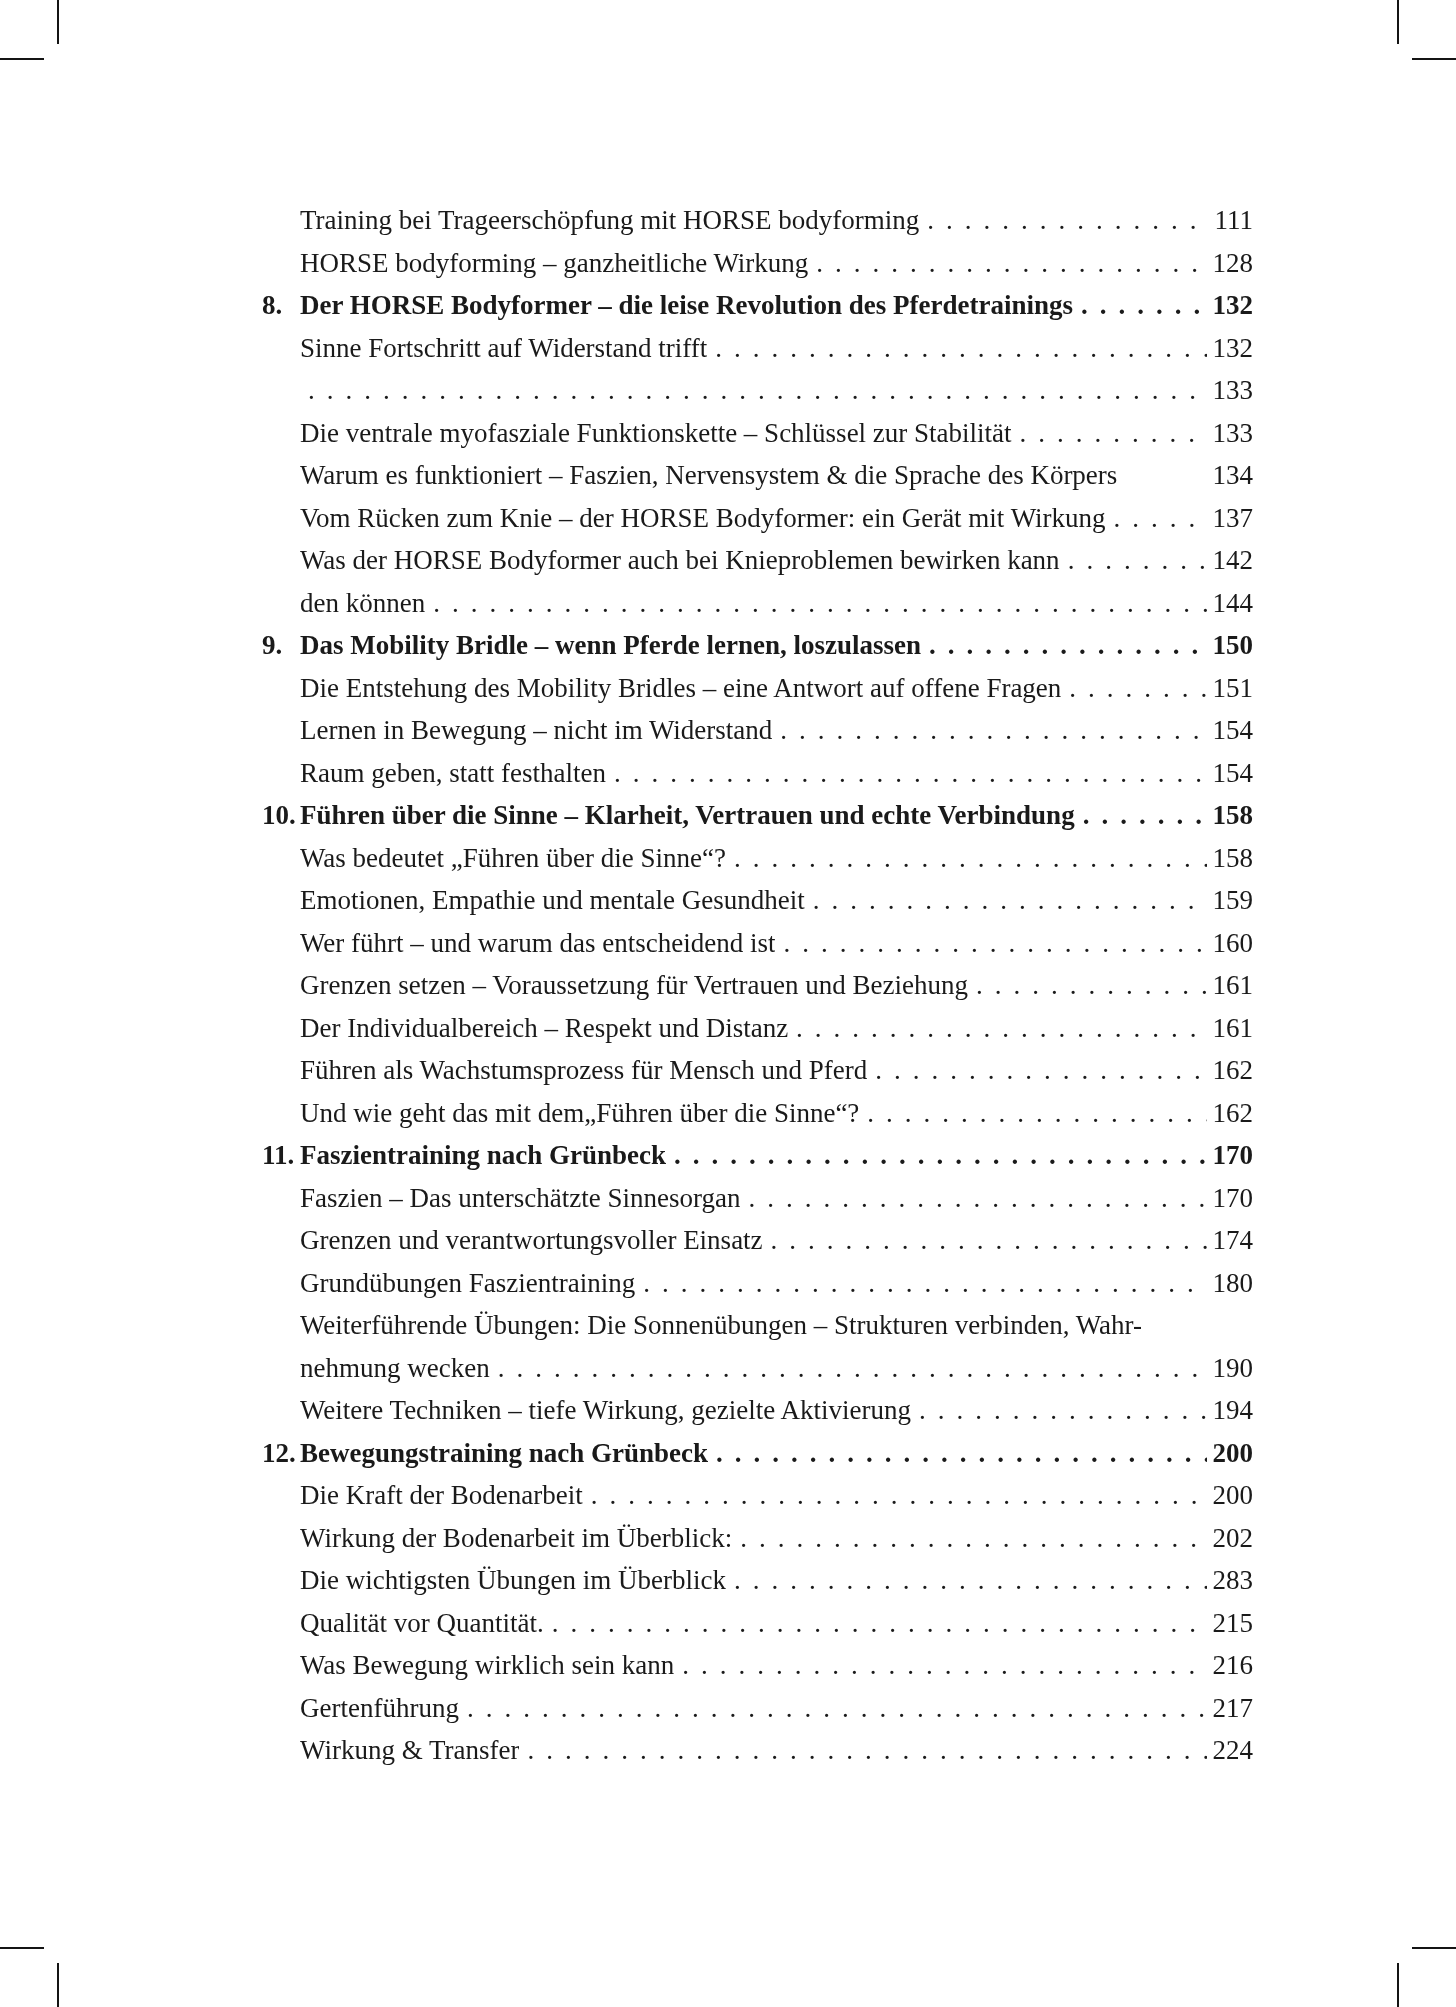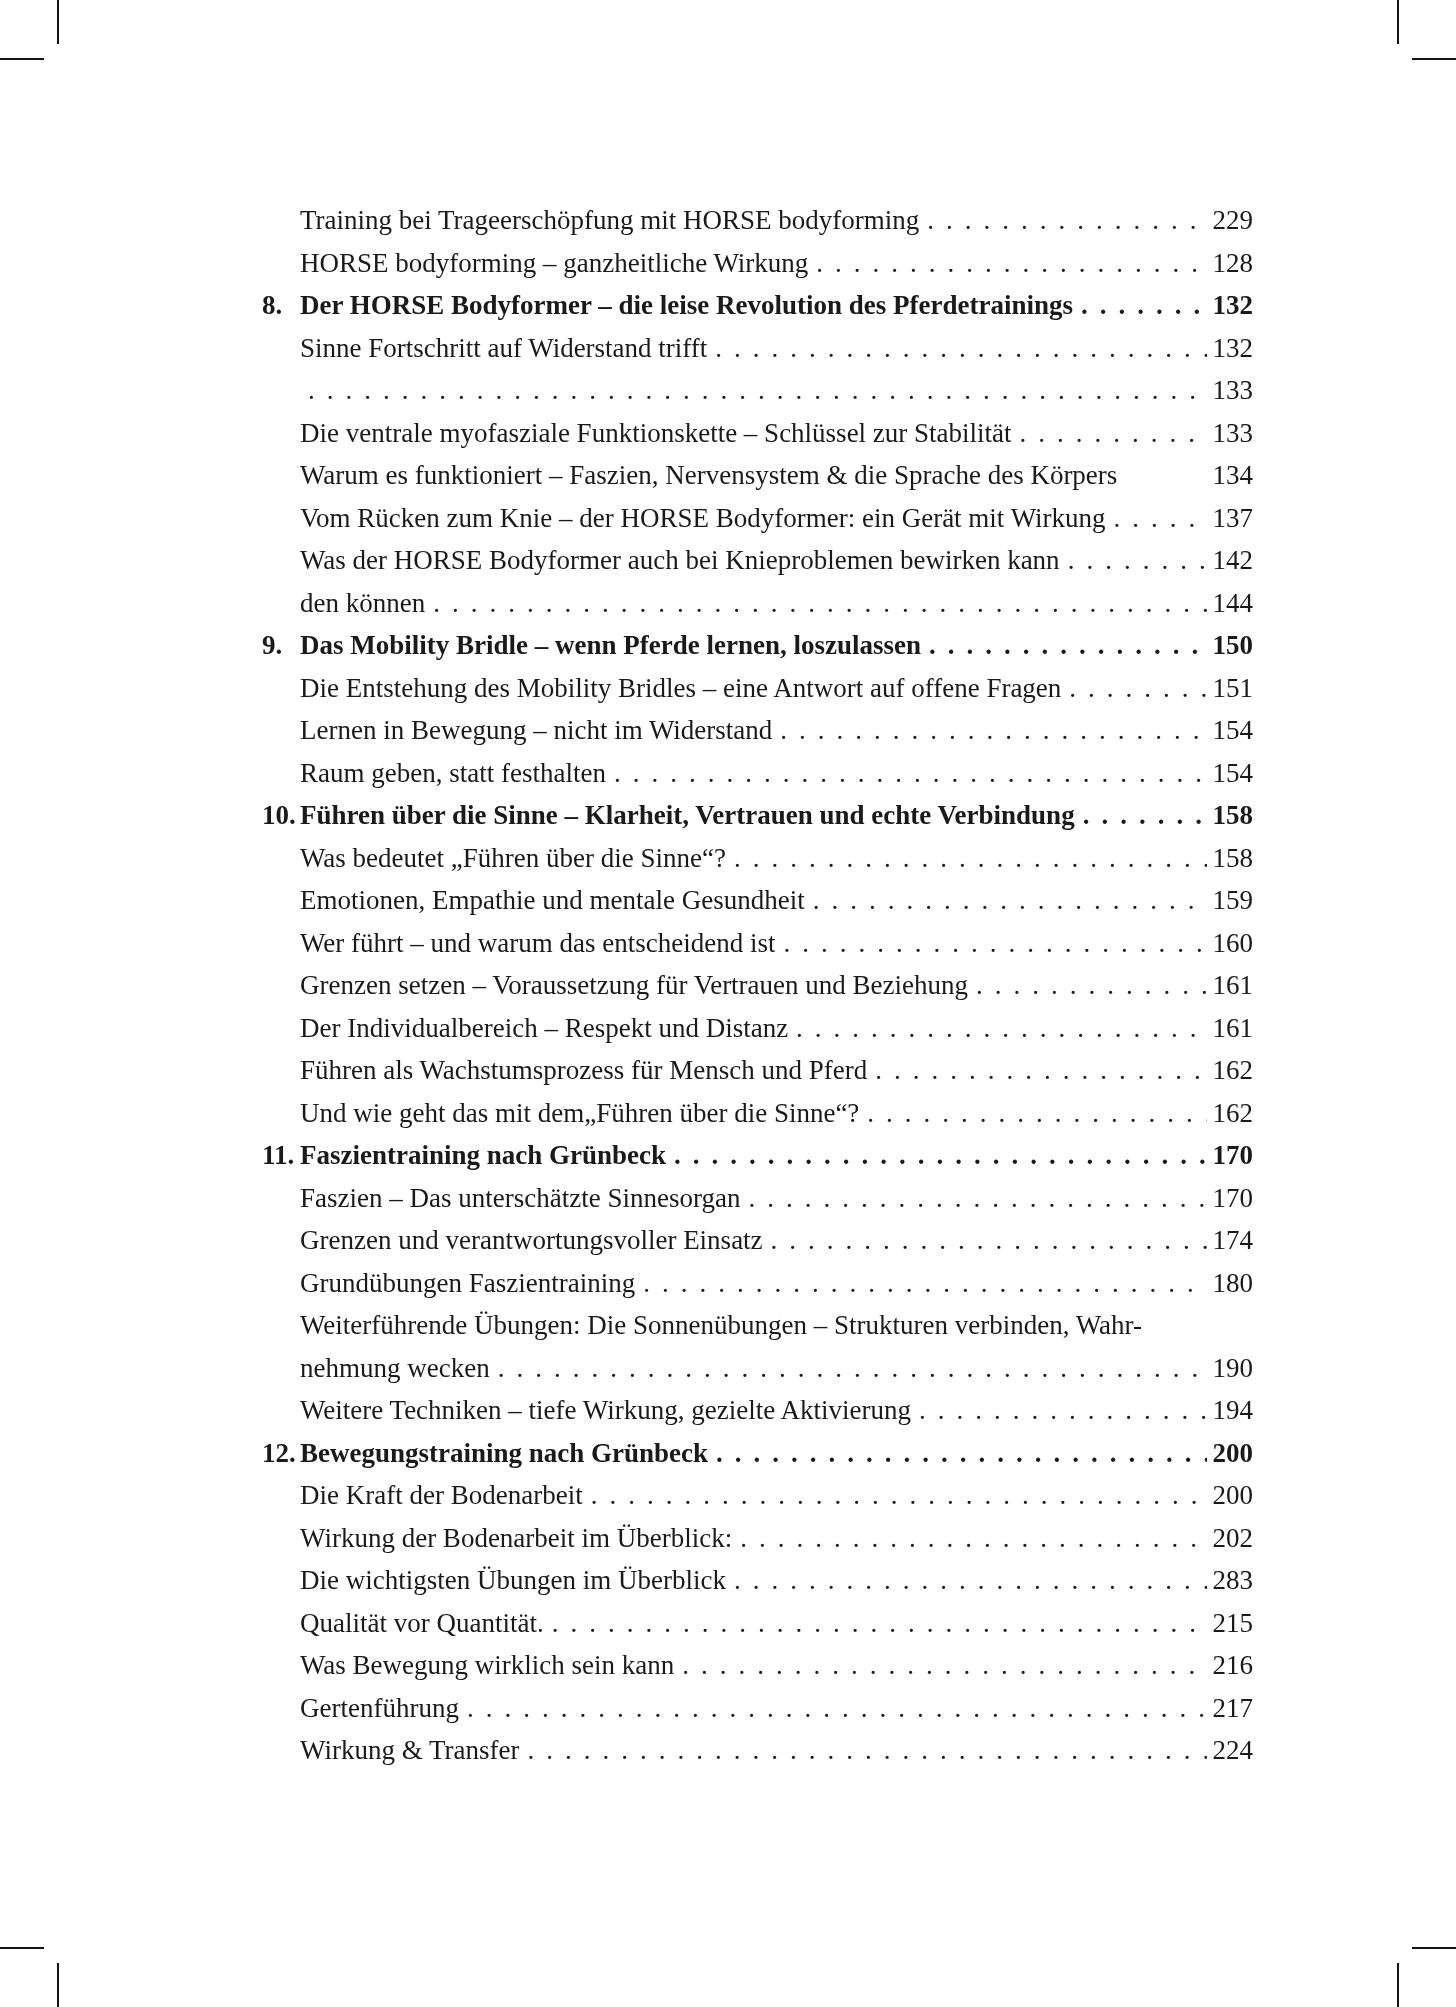--- a/index.html
+++ b/index.html
@@ -88,21 +88,21 @@
   <div class="crop h bl-h"></div>
   <div class="crop v bl-v"></div>
   <div class="crop h br-h"></div>
   <div class="crop v br-v"></div>
 
   <div class="toc" id="toc">
       <div class="row">
     <span class="num"></span>
     <span class="label">Training bei Trageerschöpfung mit HORSE bodyforming</span>
     <span class="leader">..........................................................................................</span>
-    <span class="pagenum">229</span>
+    <span class="pagenum">111</span>
   </div>
       <div class="row">
     <span class="num"></span>
     <span class="label">HORSE bodyforming – ganzheitliche Wirkung</span>
     <span class="leader">..........................................................................................</span>
     <span class="pagenum">128</span>
   </div>
       <div class="row chapter">
     <span class="num">8.</span>
     <span class="label">Der HORSE Bodyformer – die leise Revolution des Pferdetrainings</span>

